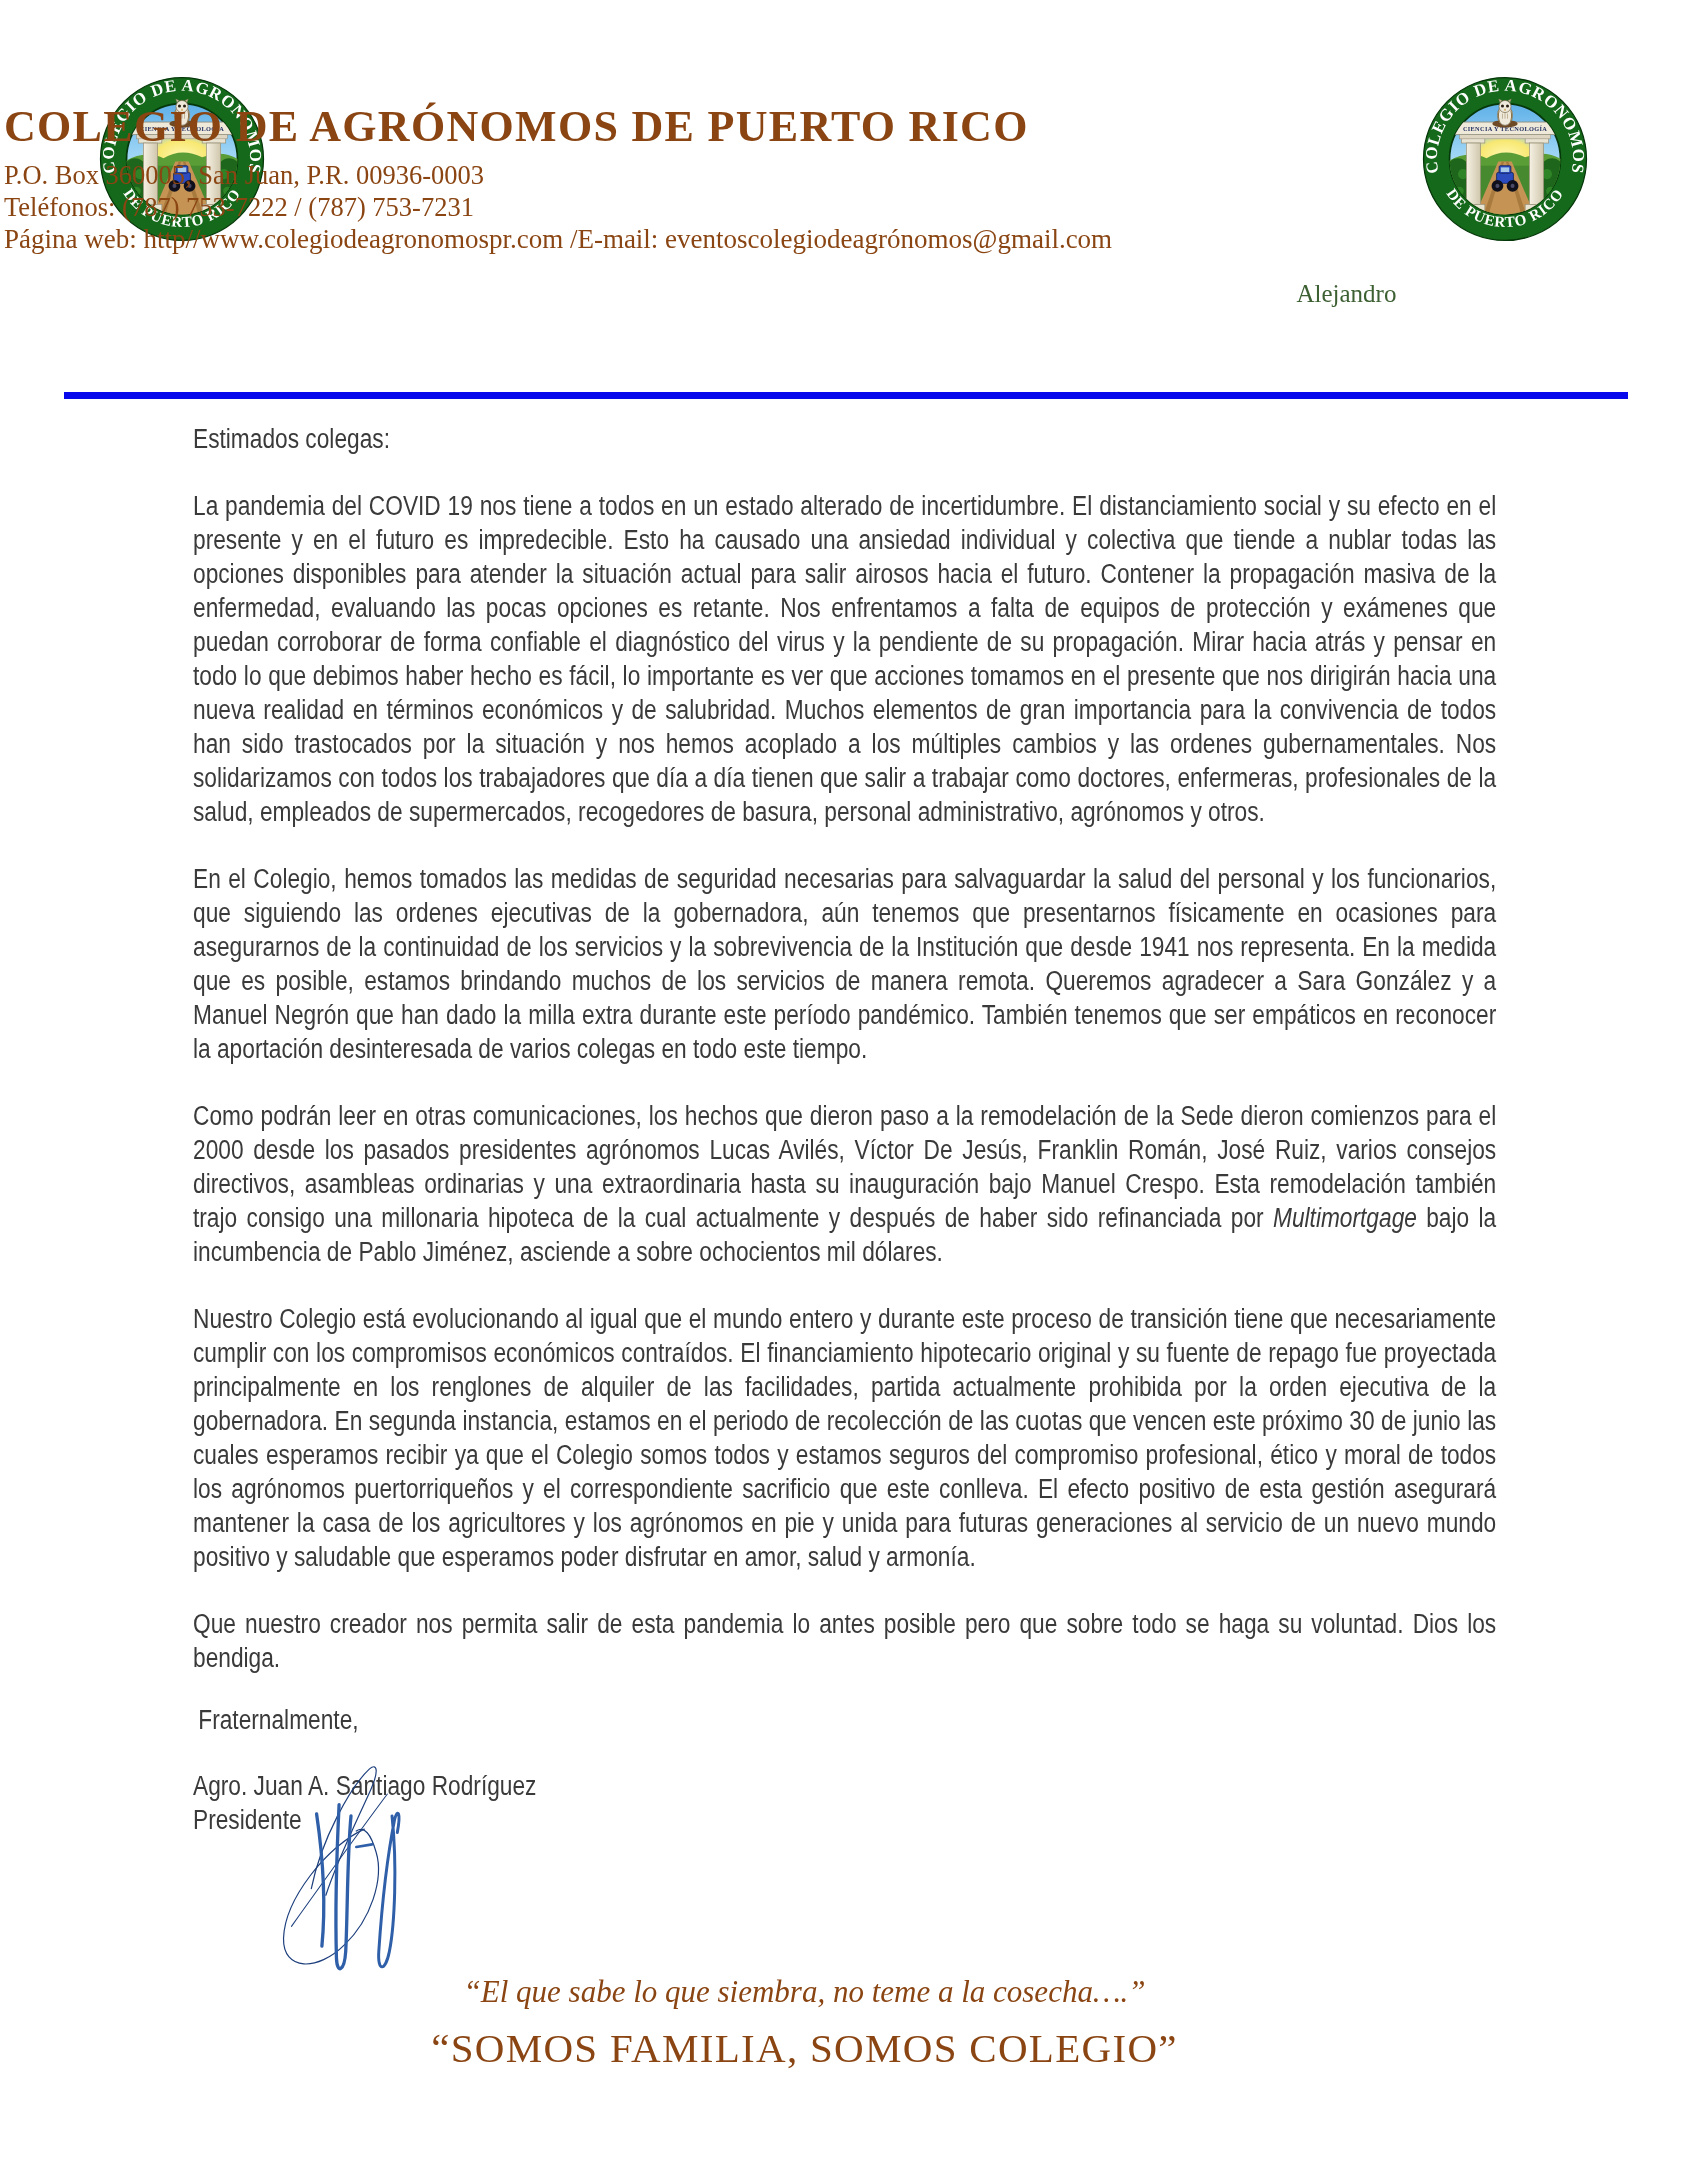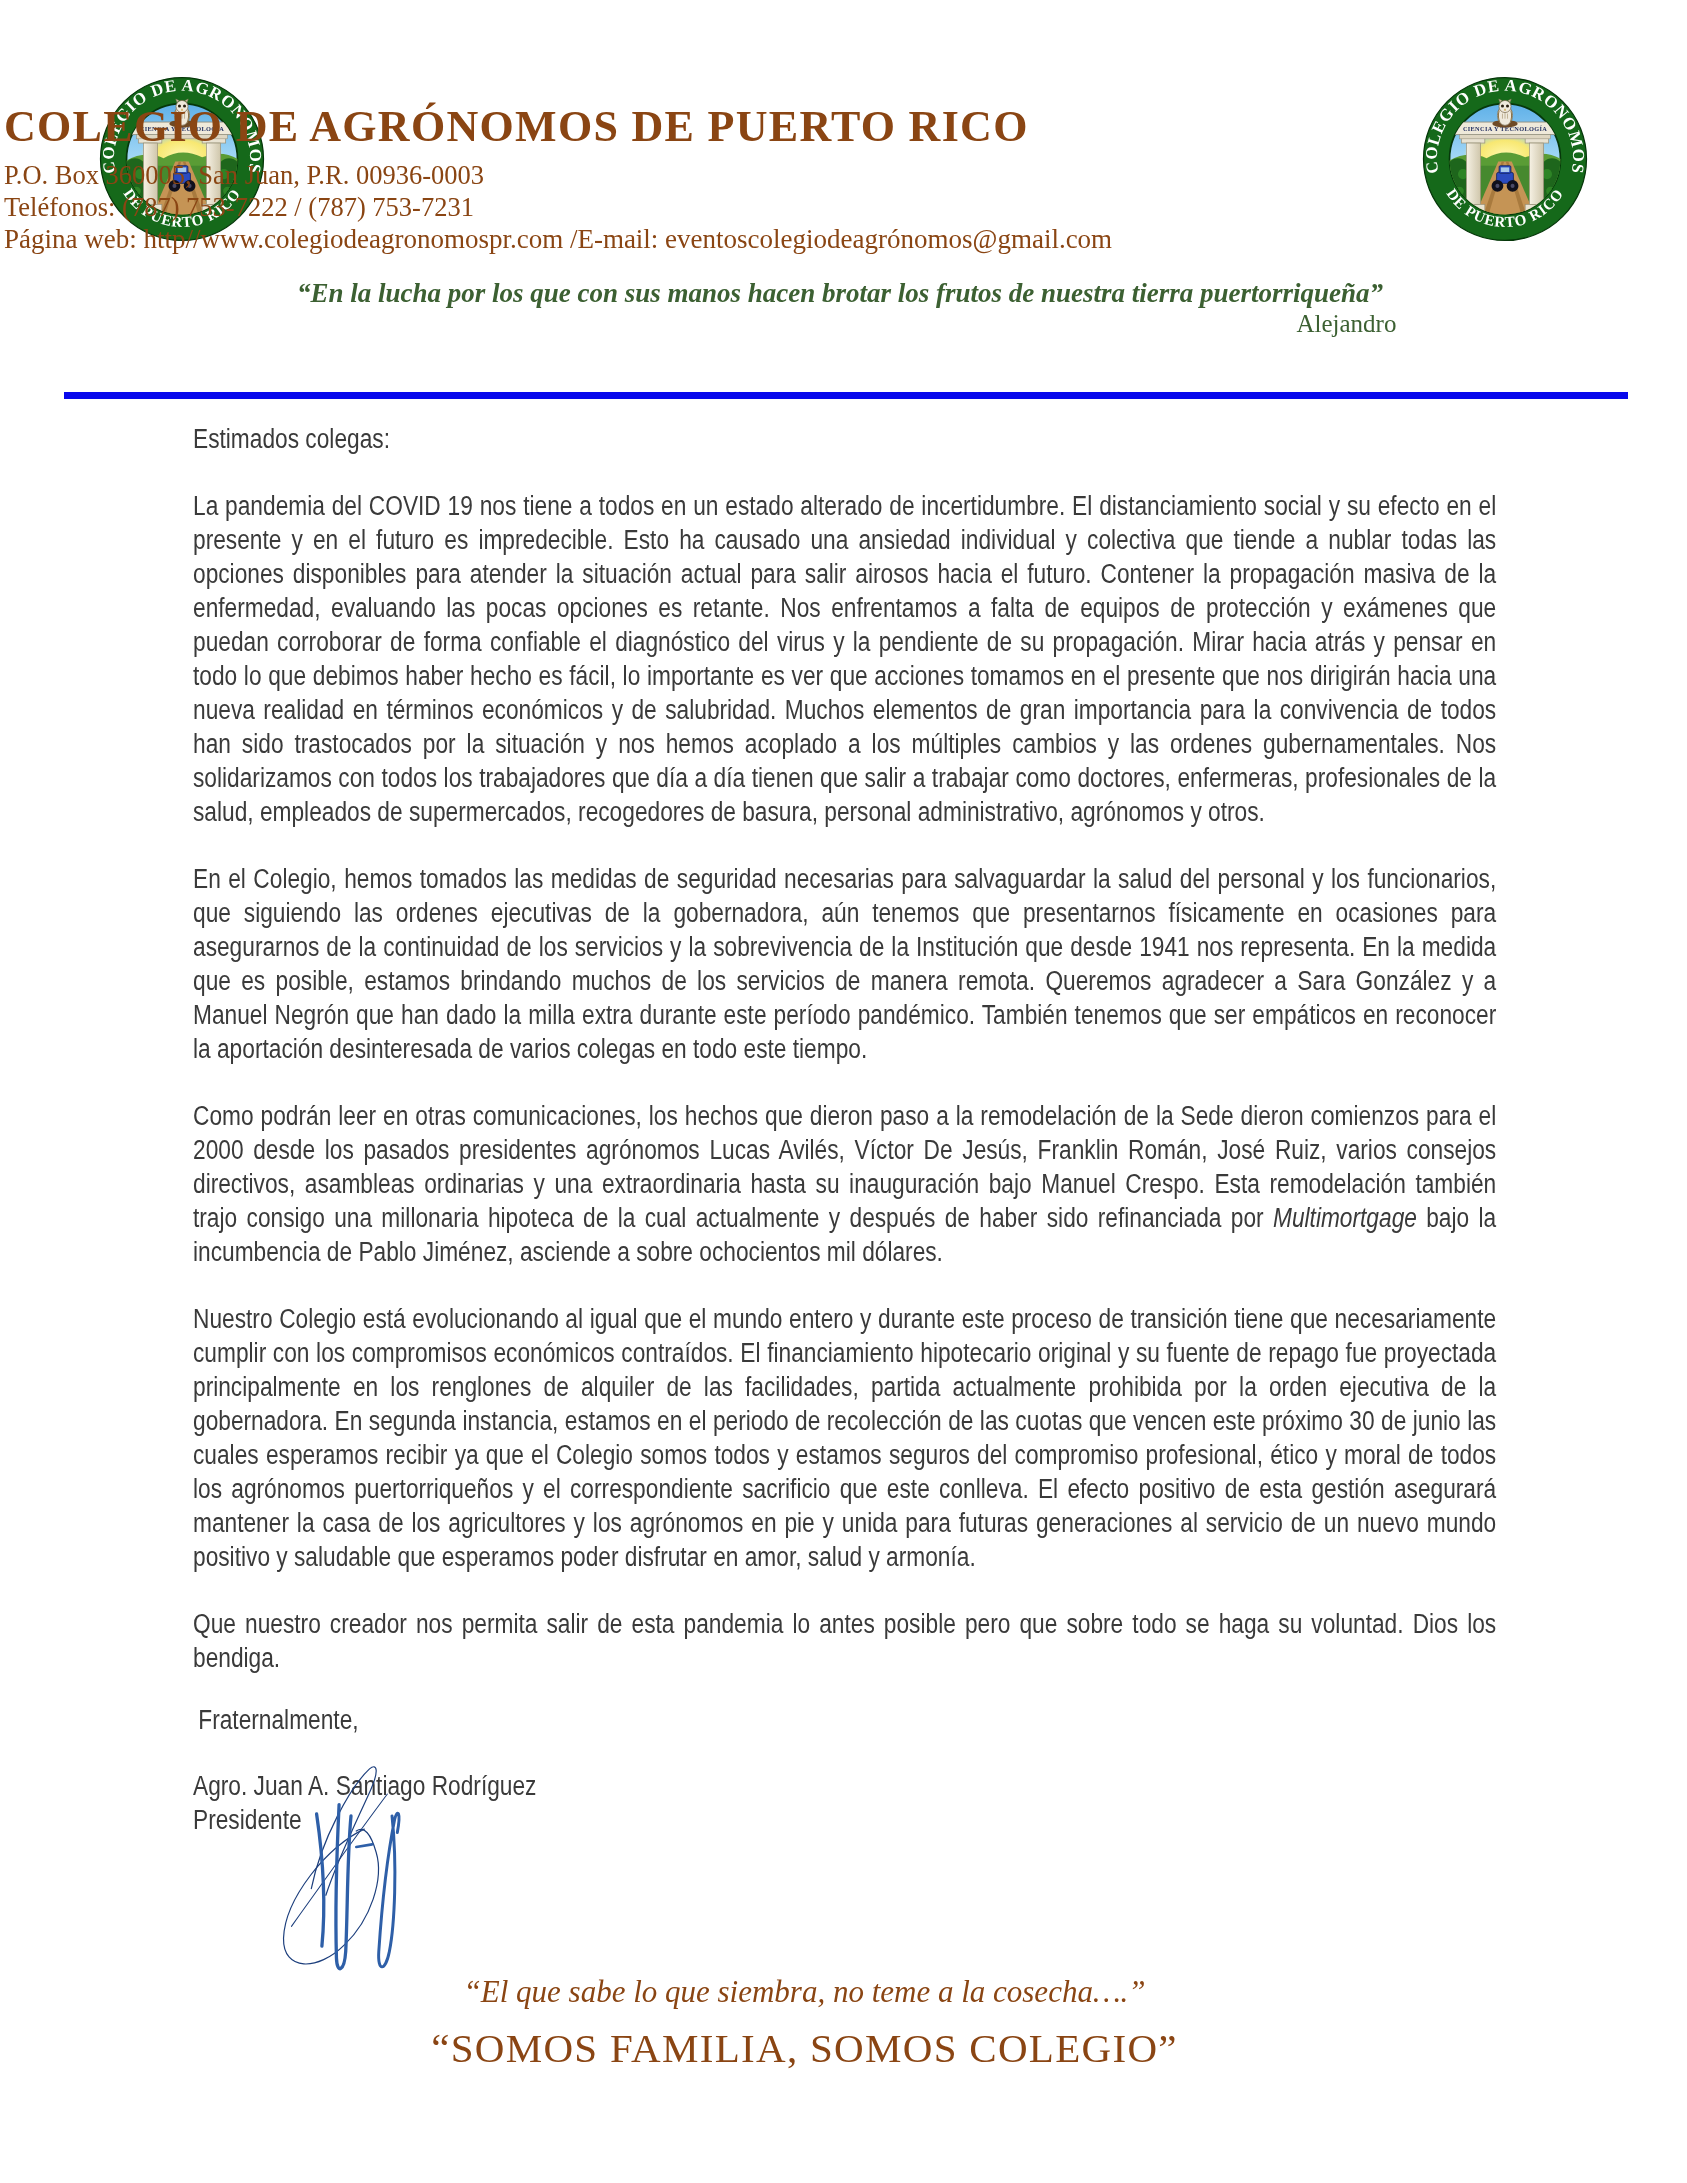--- a/index.html
+++ b/index.html
@@ -196,21 +196,20 @@
     </div>
 
     <div class="head-text">
       <h1 class="head-title">COLEGIO DE AGRÓNOMOS DE PUERTO RICO</h1>
       <div class="head-line">P.O. Box 360005, San Juan, P.R. 00936-0003</div>
       <div class="head-line">Teléfonos: (787) 753-7222 / (787) 753-7231</div>
       <div class="head-line web">Página web: http//www.colegiodeagronomospr.com /E-mail: eventoscolegiodeagrónomos@gmail.com</div>
     </div>
 
     <div class="tagline-wrap">
-      <div class="tagline">“En la lucha por los que con sus manos hacen brotar los frutos de nuestra tierra puertorriqueña”</div>
       <div class="tagline-attribution">Alejandro</div>
     </div>
 
     <hr class="blue-rule">
   </header>
 
   <main class="letter-body">
     <p class="greeting">Estimados colegas:</p>
     <p>La pandemia del COVID 19 nos tiene a todos en un estado alterado de incertidumbre. El distanciamiento social y su efecto en el presente y en el futuro es impredecible. Esto ha causado una ansiedad individual y colectiva que tiende a nublar todas las opciones disponibles para atender la situación actual para salir airosos hacia el futuro. Contener la propagación masiva de la enfermedad, evaluando las pocas opciones es retante. Nos enfrentamos a falta de equipos de protección y exámenes que puedan corroborar de forma confiable el diagnóstico del virus y la pendiente de su propagación. Mirar hacia atrás y pensar en todo lo que debimos haber hecho es fácil, lo importante es ver que acciones tomamos en el presente que nos dirigirán hacia una nueva realidad en términos económicos y de salubridad. Muchos elementos de gran importancia para la convivencia de todos han sido trastocados por la situación y nos hemos acoplado a los múltiples cambios y las ordenes gubernamentales. Nos solidarizamos con todos los trabajadores que día a día tienen que salir a trabajar como doctores, enfermeras, profesionales de la salud, empleados de supermercados, recogedores de basura, personal administrativo, agrónomos y otros.</p>
     <p>En el Colegio, hemos tomados las medidas de seguridad necesarias para salvaguardar la salud del personal y los funcionarios, que siguiendo las ordenes ejecutivas de la gobernadora, aún tenemos que presentarnos físicamente en ocasiones para asegurarnos de la continuidad de los servicios y la sobrevivencia de la Institución que desde 1941 nos representa. En la medida que es posible, estamos brindando muchos de los servicios de manera remota. Queremos agradecer a Sara González y a Manuel Negrón que han dado la milla extra durante este período pandémico. También tenemos que ser empáticos en reconocer la aportación desinteresada de varios colegas en todo este tiempo.</p>

